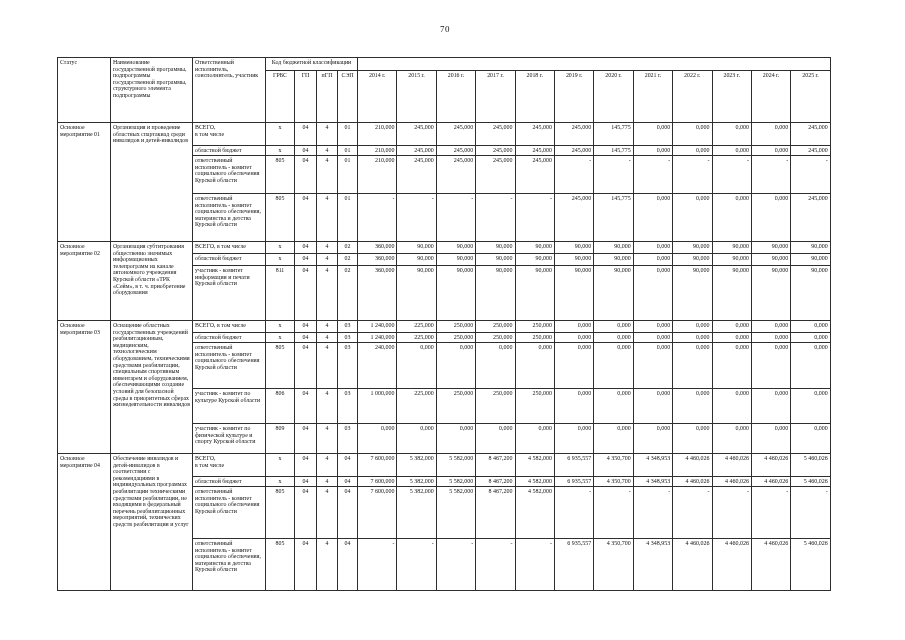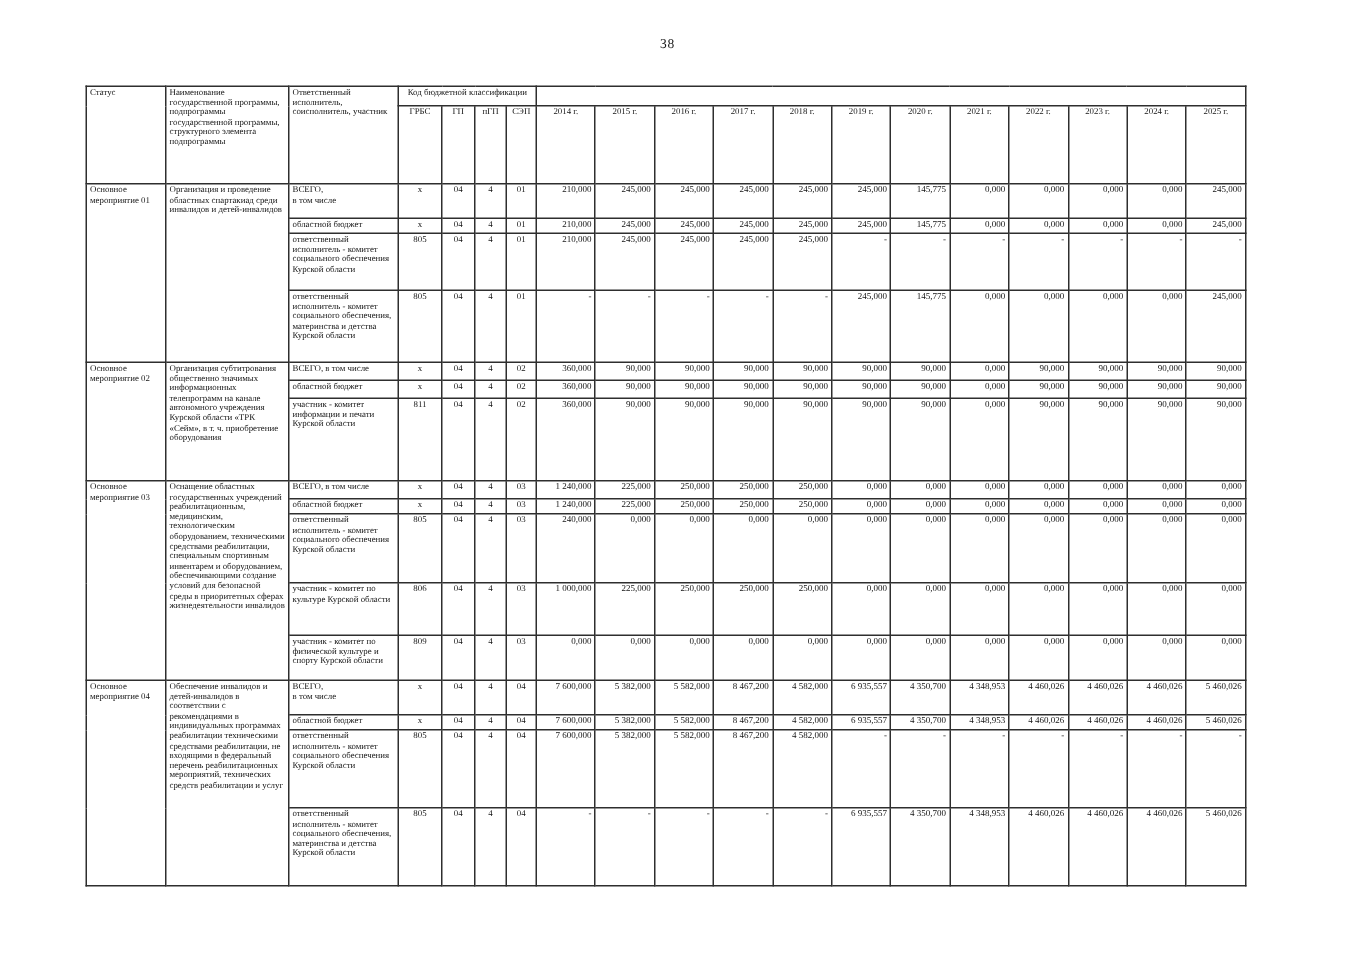--- a/index.html
+++ b/index.html
@@ -26,21 +26,21 @@
   }
   .t{font-size:5.9px;line-height:6.6px;text-align:left;word-wrap:break-word;}
   .pre{white-space:pre-line;}
   .c{font-size:5.9px;line-height:6.6px;text-align:center;}
   .n{font-size:6px;line-height:7px;text-align:right;white-space:nowrap;padding-right:2px;}
   .hd{font-size:5.9px;line-height:6.6px;}
 </style>
 </head>
 <body>
 
-<div class="page-number">38</div>
+<div class="page-number">70</div>
 
 <table class="budget">
   <colgroup>
     <col style="width:53px">
       <col style="width:82px">
       <col style="width:73px">
     <col style="width:29px">
       <col style="width:22px">
       <col style="width:21px">
       <col style="width:20px">

